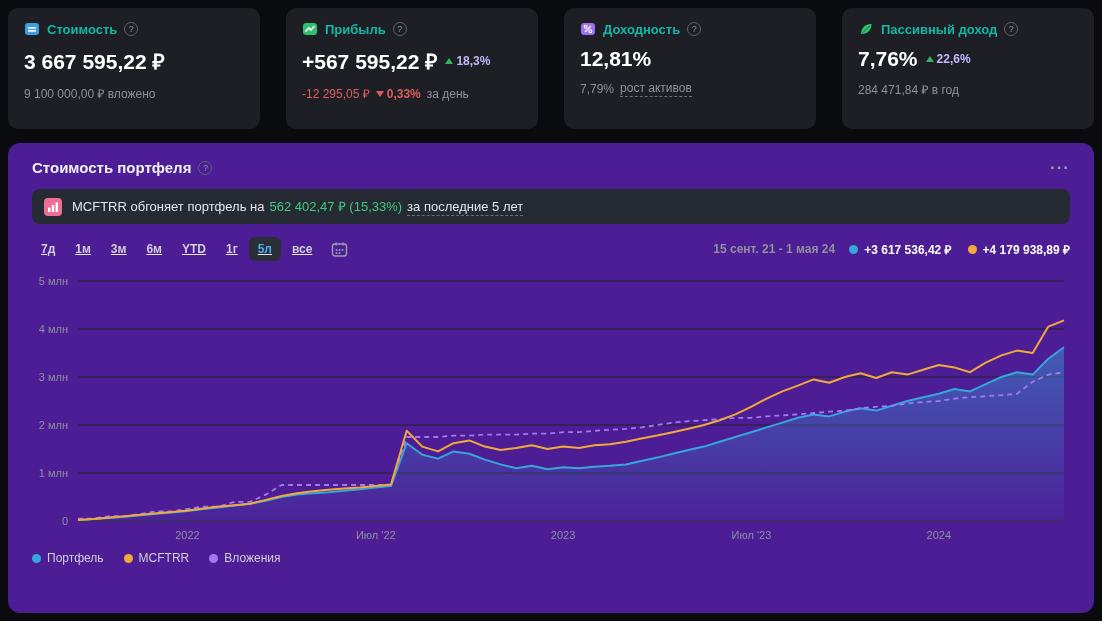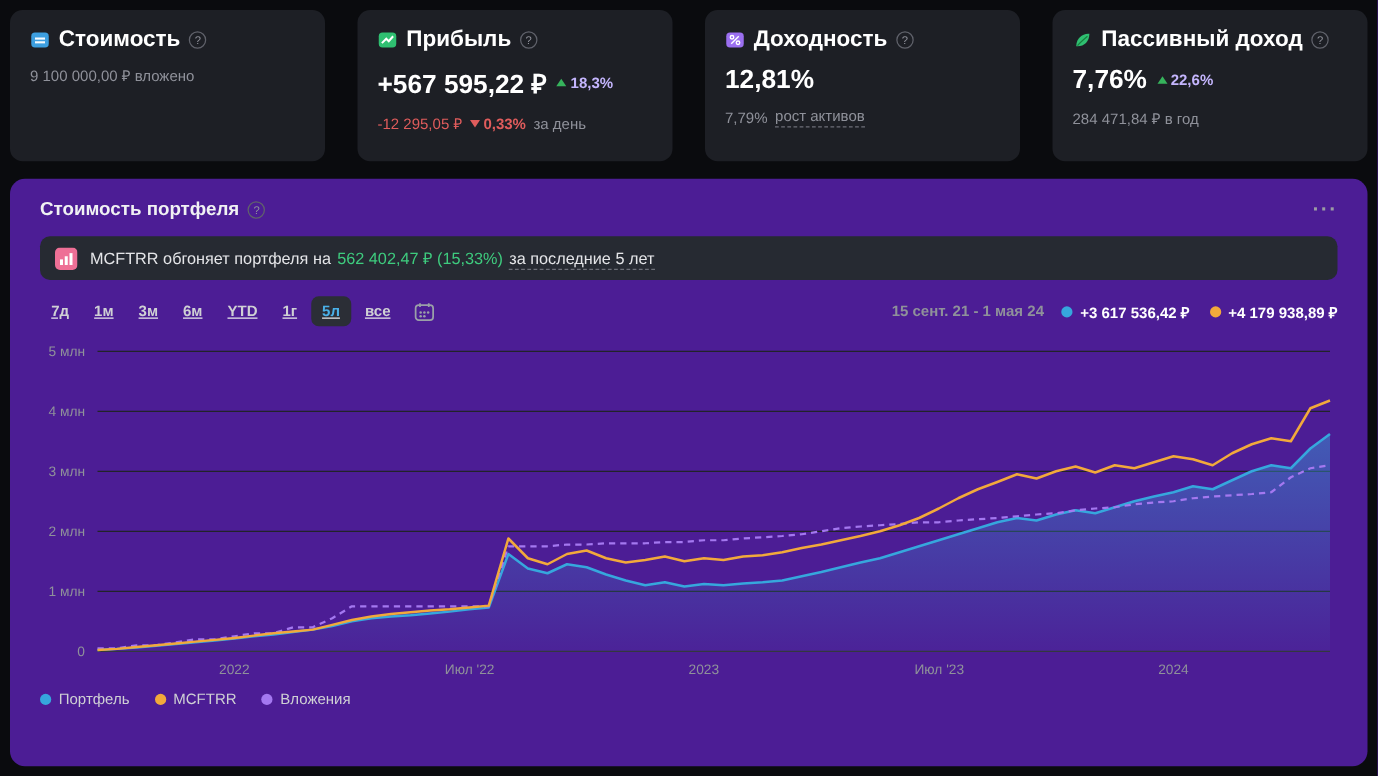--- a/index.html
+++ b/index.html
@@ -8,21 +8,21 @@
     background:#0a0b0e;color:#e8e9ec;
     font-family:"Liberation Sans",sans-serif;
   }
   .page{box-sizing:border-box;height:100%;padding:8px;display:flex;flex-direction:column;gap:14px;}
 
   
   .cards{display:flex;gap:26px;}
   .card{flex:1;background:#1d1f25;border-radius:10px;padding:13px 16px;box-sizing:border-box;height:121px;}
   .card-head{display:flex;align-items:center;gap:7px;}
   .icon16{width:16px;height:16px;display:inline-flex;flex:none;}
-  .card-title{font-size:18px;font-weight:700;color:#ffffff;}
+  .card-title{font-size:13px;font-weight:700;color:#14b8a6;}
   .help{width:14px;height:14px;border:1px solid #60626b;border-radius:50%;color:#8f919a;
         font-size:9px;display:inline-flex;align-items:center;justify-content:center;
         box-sizing:border-box;cursor:pointer;flex:none;}
   .card-value-row{display:flex;align-items:center;gap:8px;margin-top:10px;}
   .card-value{font-size:21px;font-weight:700;color:#ffffff;white-space:nowrap;}
   .delta{display:inline-flex;align-items:center;gap:3px;font-size:12px;font-weight:700;}
   .delta.green{color:#c4b5fd;}
   .delta.red{color:#e05c5c;}
   .tri-up{width:0;height:0;border-left:4px solid transparent;border-right:4px solid transparent;border-bottom:6px solid #36b35c;}
   .tri-down{width:0;height:0;border-left:4px solid transparent;border-right:4px solid transparent;border-top:6px solid #e05c5c;}
@@ -70,20 +70,23 @@
         <span class="icon16">
           <svg width="16" height="16">
               <rect x="1" y="2" width="14" height="12" rx="3" fill="#3d9fe0"></rect>
               <rect x="4" y="6" width="8" height="1.7" fill="#ffffff" opacity="0.95"></rect>
               <rect x="4" y="9" width="8" height="1.7" fill="#ffffff" opacity="0.95"></rect>
             </svg>
         </span>
         <span class="card-title">Стоимость</span>
         <span class="help">?</span>
       </div>
+      <div class="card-value-row">
+        <span class="card-value">3 667 595,22 ₽</span>
+      </div>
       <div class="card-sub">
         <span>9 100 000,00 ₽ вложено</span>
       </div>
     </div>
 
     <div class="card">
       <div class="card-head">
         <span class="icon16">
           <svg width="16" height="16">
               <rect x="1" y="2" width="14" height="12" rx="3" fill="#2fbf71"></rect>
@@ -170,21 +173,21 @@
     <div class="banner">
       <span class="icon16" style="width:18px;height:18px;">
         <svg width="18" height="18">
             <rect width="18" height="18" rx="4" fill="#ee6f96"></rect>
             <rect x="4" y="9.5" width="2.4" height="4.5" fill="#ffffff"></rect>
             <rect x="7.8" y="7" width="2.4" height="7" fill="#ffffff"></rect>
             <rect x="11.6" y="4.5" width="2.4" height="9.5" fill="#ffffff"></rect>
           </svg>
       </span>
       <span class="banner-text">
-        <span>MCFTRR обгоняет портфеля на</span>
+        <span>MCFTRR обгоняет портфель на</span>
         <span class="green">562 402,47 ₽ (15,33%)</span>
         <span class="dotted">за последние 5 лет</span>
       </span>
     </div>
 
     <div class="controls-row">
       <div class="ranges">
           <button class="range-btn">7д</button>
           <button class="range-btn">1м</button>
           <button class="range-btn">3м</button>

